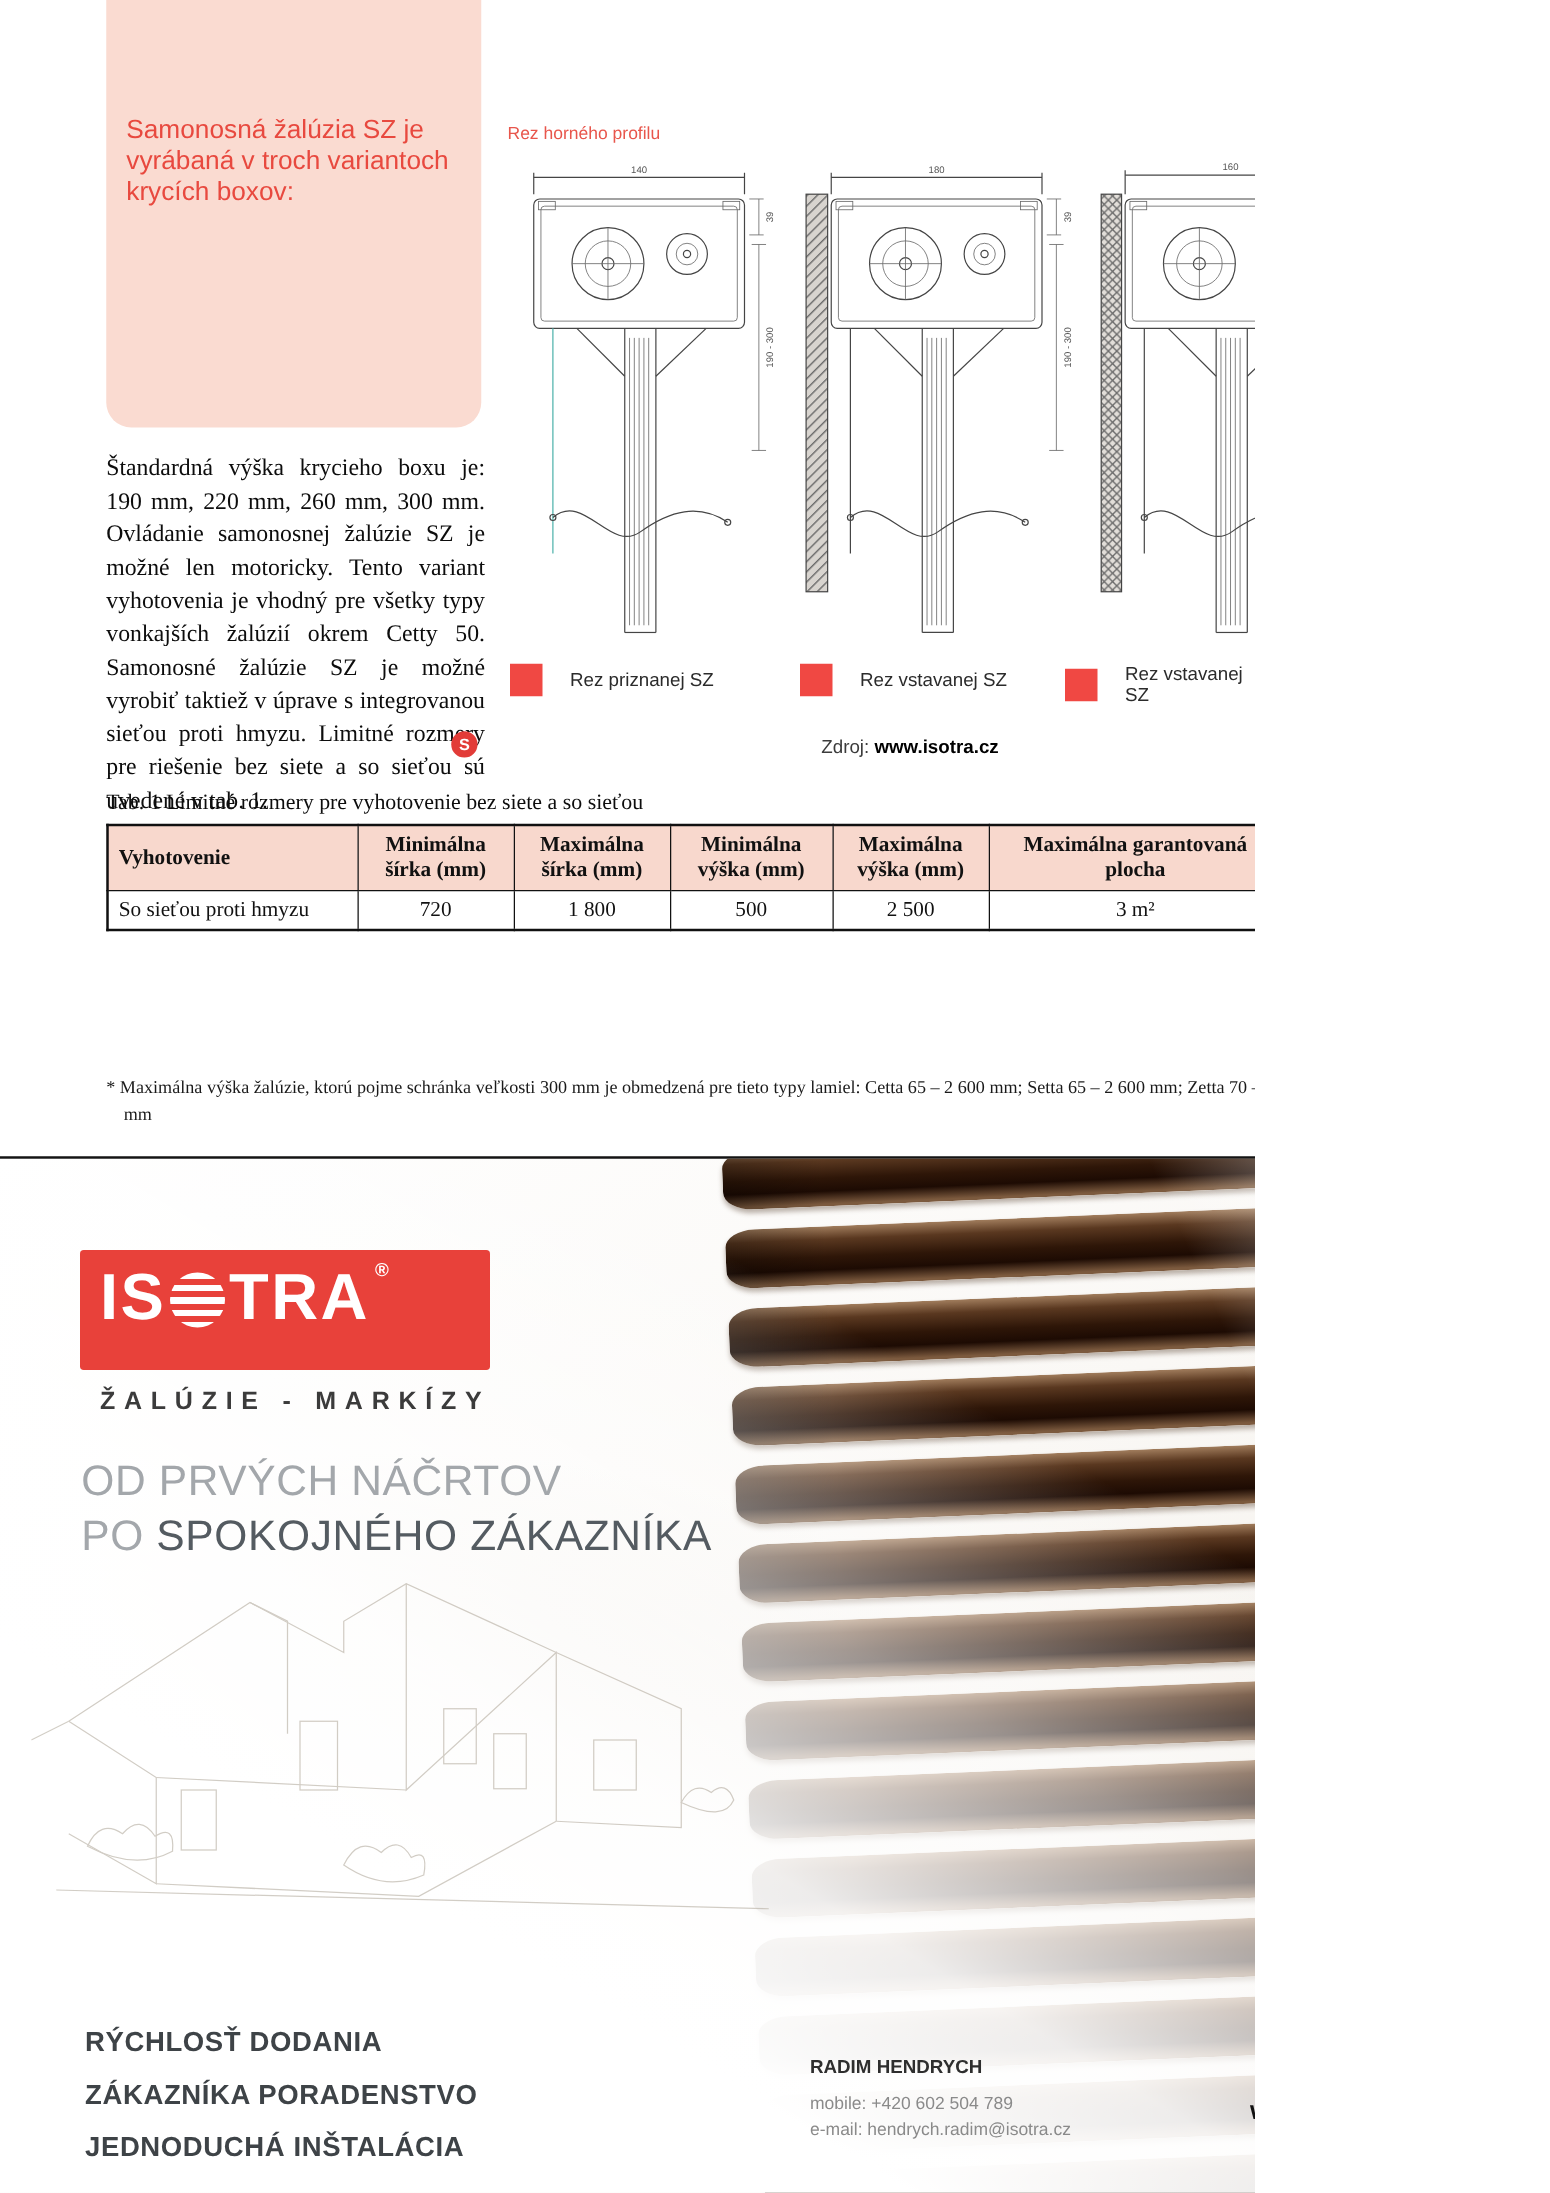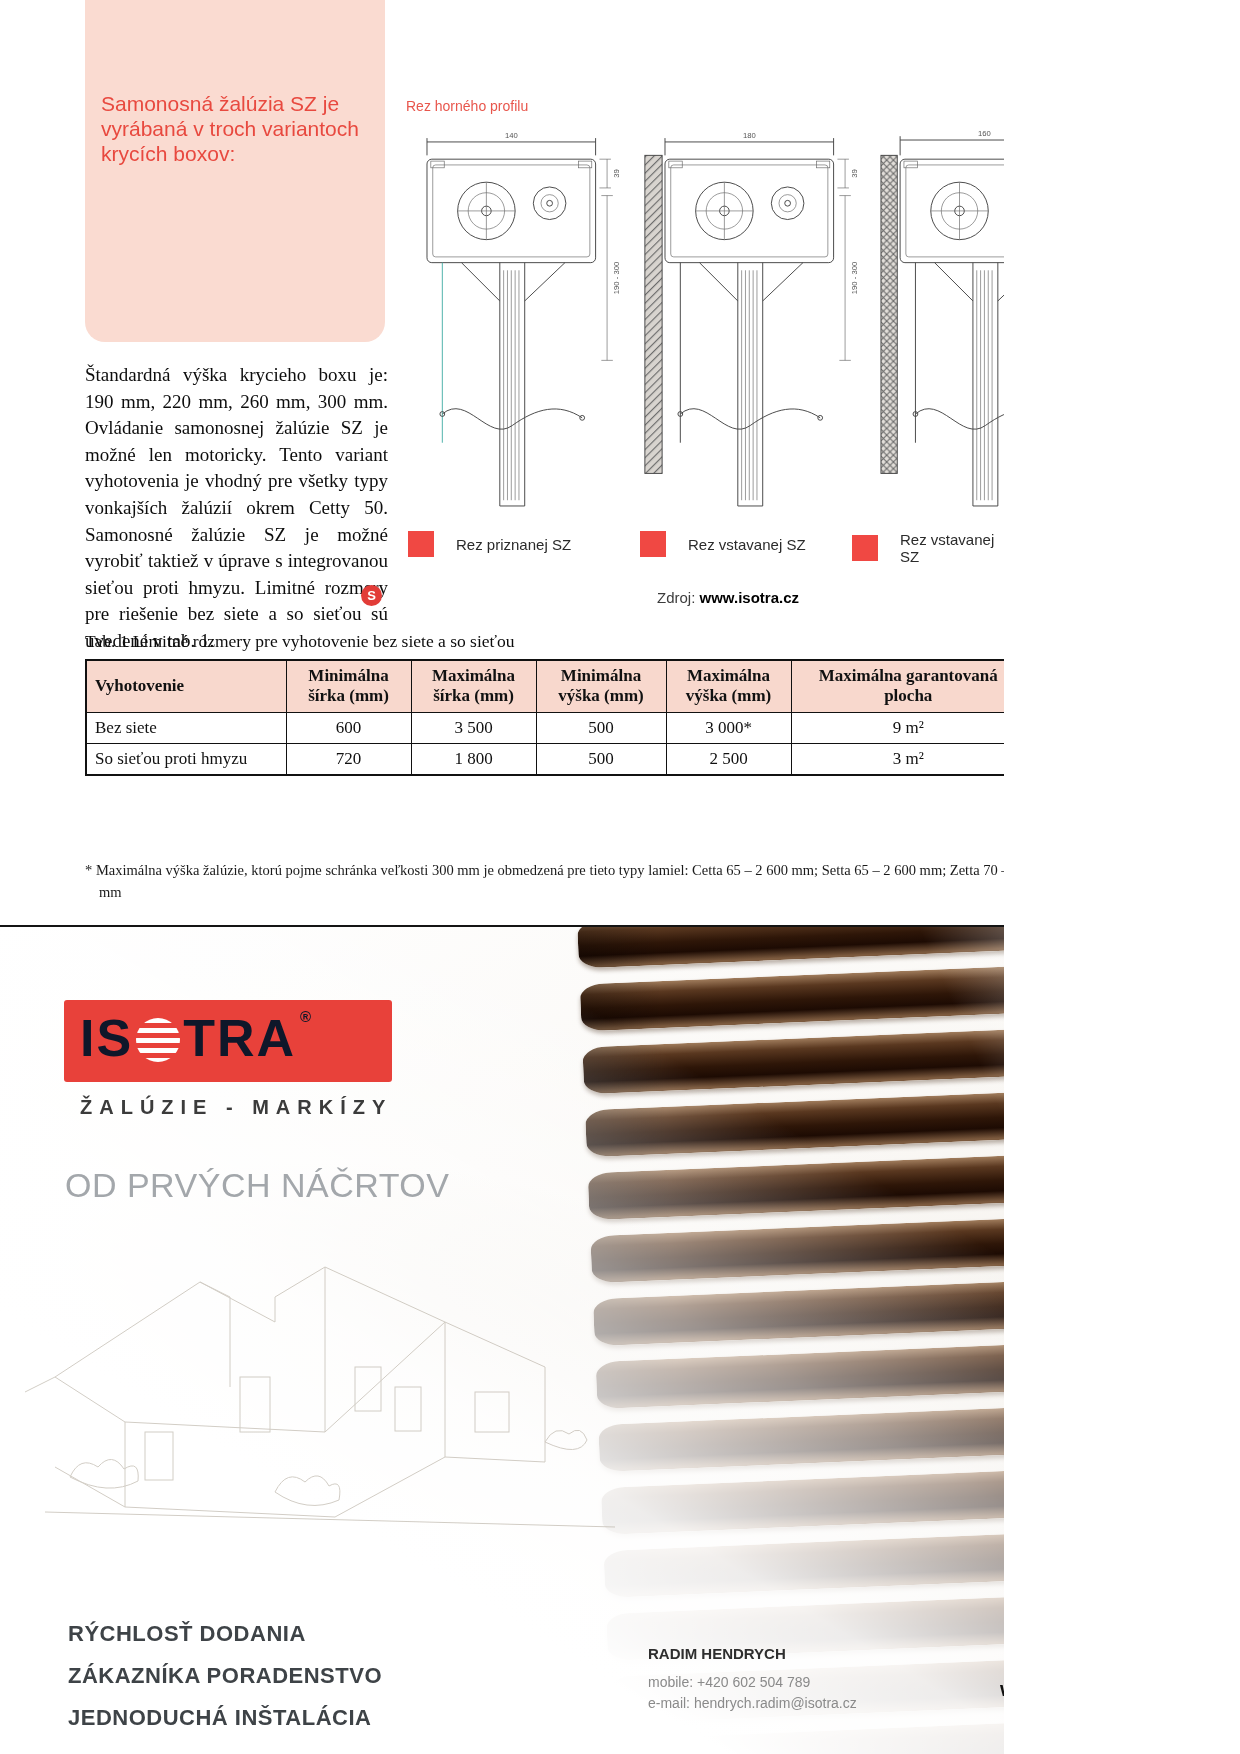--- a/index.html
+++ b/index.html
@@ -61,22 +61,22 @@
           linear-gradient(90deg, rgba(0,0,0,.28) 0%, rgba(0,0,0,0) 12%, rgba(0,0,0,0) 82%, rgba(0,0,0,.22) 100%),
           linear-gradient(180deg,#a07c5c 0%,#5a3820 22%,#2e1608 52%,#1d0b03 74%,#7c5a3e 96%);
         box-shadow:0 3px 4px rgba(60,35,15,.35);}
   .blinds-fade{position:absolute;inset:0;
         background:
           linear-gradient(211deg, rgba(255,255,255,0) 30%, rgba(255,255,255,.55) 46%, rgba(255,255,255,.92) 60%, #ffffff 72%),
           linear-gradient(246deg, rgba(255,255,255,.95) 0%, rgba(255,255,255,0) 20%);}
   .house-sketch{position:absolute;left:25px;top:300px;width:610px;height:330px;opacity:.6;}
 
   .logo{position:absolute;left:64px;top:73px;}
-  .logo-box{display:flex;align-items:center;background:#e8413a;color:#0f172a;
-            padding:8px 14px 14px 16px;border-radius:3px;
+  .logo-box{display:flex;align-items:center;background:#e8413a;color:#ffffff;
+            padding:8px 14px 28px 16px;border-radius:3px;
             font-family:"Liberation Sans",sans-serif;font-weight:bold;font-size:52px;letter-spacing:2px;}
   .logo-globe{width:44px;height:44px;border-radius:50%;margin:4px 3px 0 3px;
               background:repeating-linear-gradient(180deg,#ffffff 0 5px,#e8413a 5px 10px);}
   .logo-reg{font-size:15px;align-self:flex-start;margin-left:4px;}
   .logo-tagline{margin:14px 0 0 16px;font-family:"Liberation Sans",sans-serif;font-weight:bold;
                 font-size:20px;letter-spacing:7px;color:#3b3b3b;}
 
   .headline{position:absolute;left:65px;top:237px;font-family:"Liberation Sans",sans-serif;
             font-size:34px;line-height:1.28;letter-spacing:.5px;}
   .headline .light{color:#a3a7ab;}
@@ -297,28 +297,20 @@
         <th class="c0">Vyhotovenie</th>
         <th>Minimálna šírka (mm)</th>
         <th>Maximálna šírka (mm)</th>
         <th>Minimálna výška (mm)</th>
         <th>Maximálna výška (mm)</th>
         <th>Maximálna garantovaná plocha</th>
       </tr>
     </thead>
     <tbody>
       <tr>
-        <td class="c0">Bez siete</td>
-        <td>600</td>
-        <td>3 500</td>
-        <td>500</td>
-        <td>3 000*</td>
-        <td>9 m²</td>
-      </tr>
-      <tr>
         <td class="c0">So sieťou proti hmyzu</td>
         <td>720</td>
         <td>1 800</td>
         <td>500</td>
         <td>2 500</td>
         <td>3 m²</td>
       </tr>
     </tbody>
   </table>
   <div class="footnote">*  Maximálna výška žalúzie, ktorú pojme schránka veľkosti 300 mm je obmedzená pre tieto typy lamiel: Cetta 65 – 2 600 mm; Setta 65 – 2 600 mm; Zetta 70 – 2 900 mm</div>
@@ -370,20 +362,24 @@
         <span>IS</span>
         <span class="logo-globe"></span>
         <span>TRA</span>
         <span class="logo-reg">®</span>
       </div>
       <div class="logo-tagline">ŽALÚZIE - MARKÍZY</div>
     </div>
 
     <div class="headline">
       <div><span class="light">OD PRVÝCH NÁČRTOV</span></div>
+      <div>
+        <span class="light">PO</span>
+        <span class="dark">SPOKOJNÉHO ZÁKAZNÍKA</span>
+      </div>
     </div>
 
     <div class="slogans">
       <div>RÝCHLOSŤ DODANIA</div>
       <div>ZÁKAZNÍKA PORADENSTVO</div>
       <div>JEDNODUCHÁ INŠTALÁCIA</div>
     </div>
 
     <div class="contact">
       <div class="contact-name">RADIM HENDRYCH</div>

